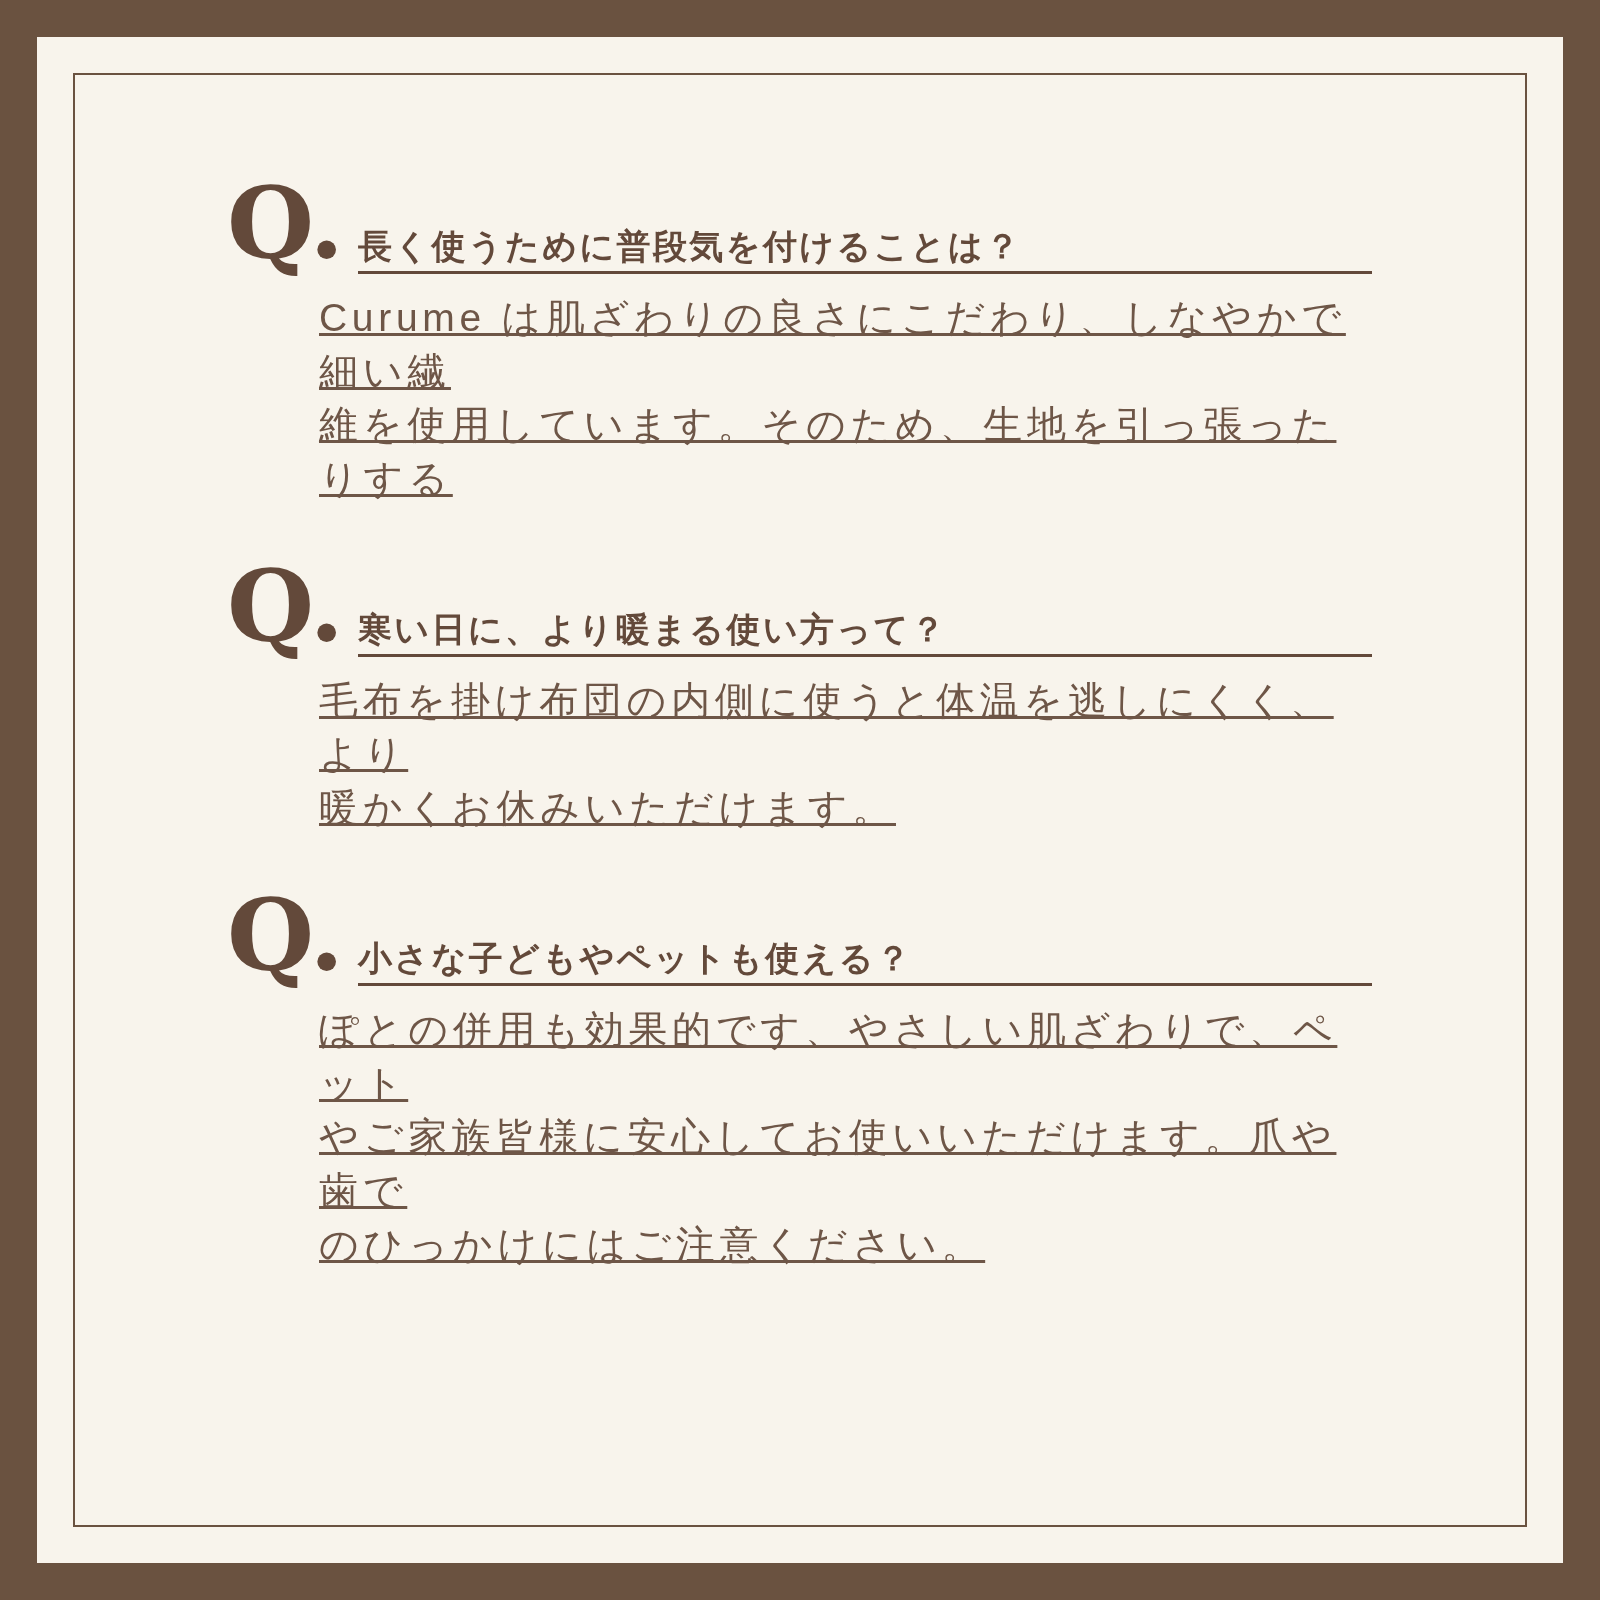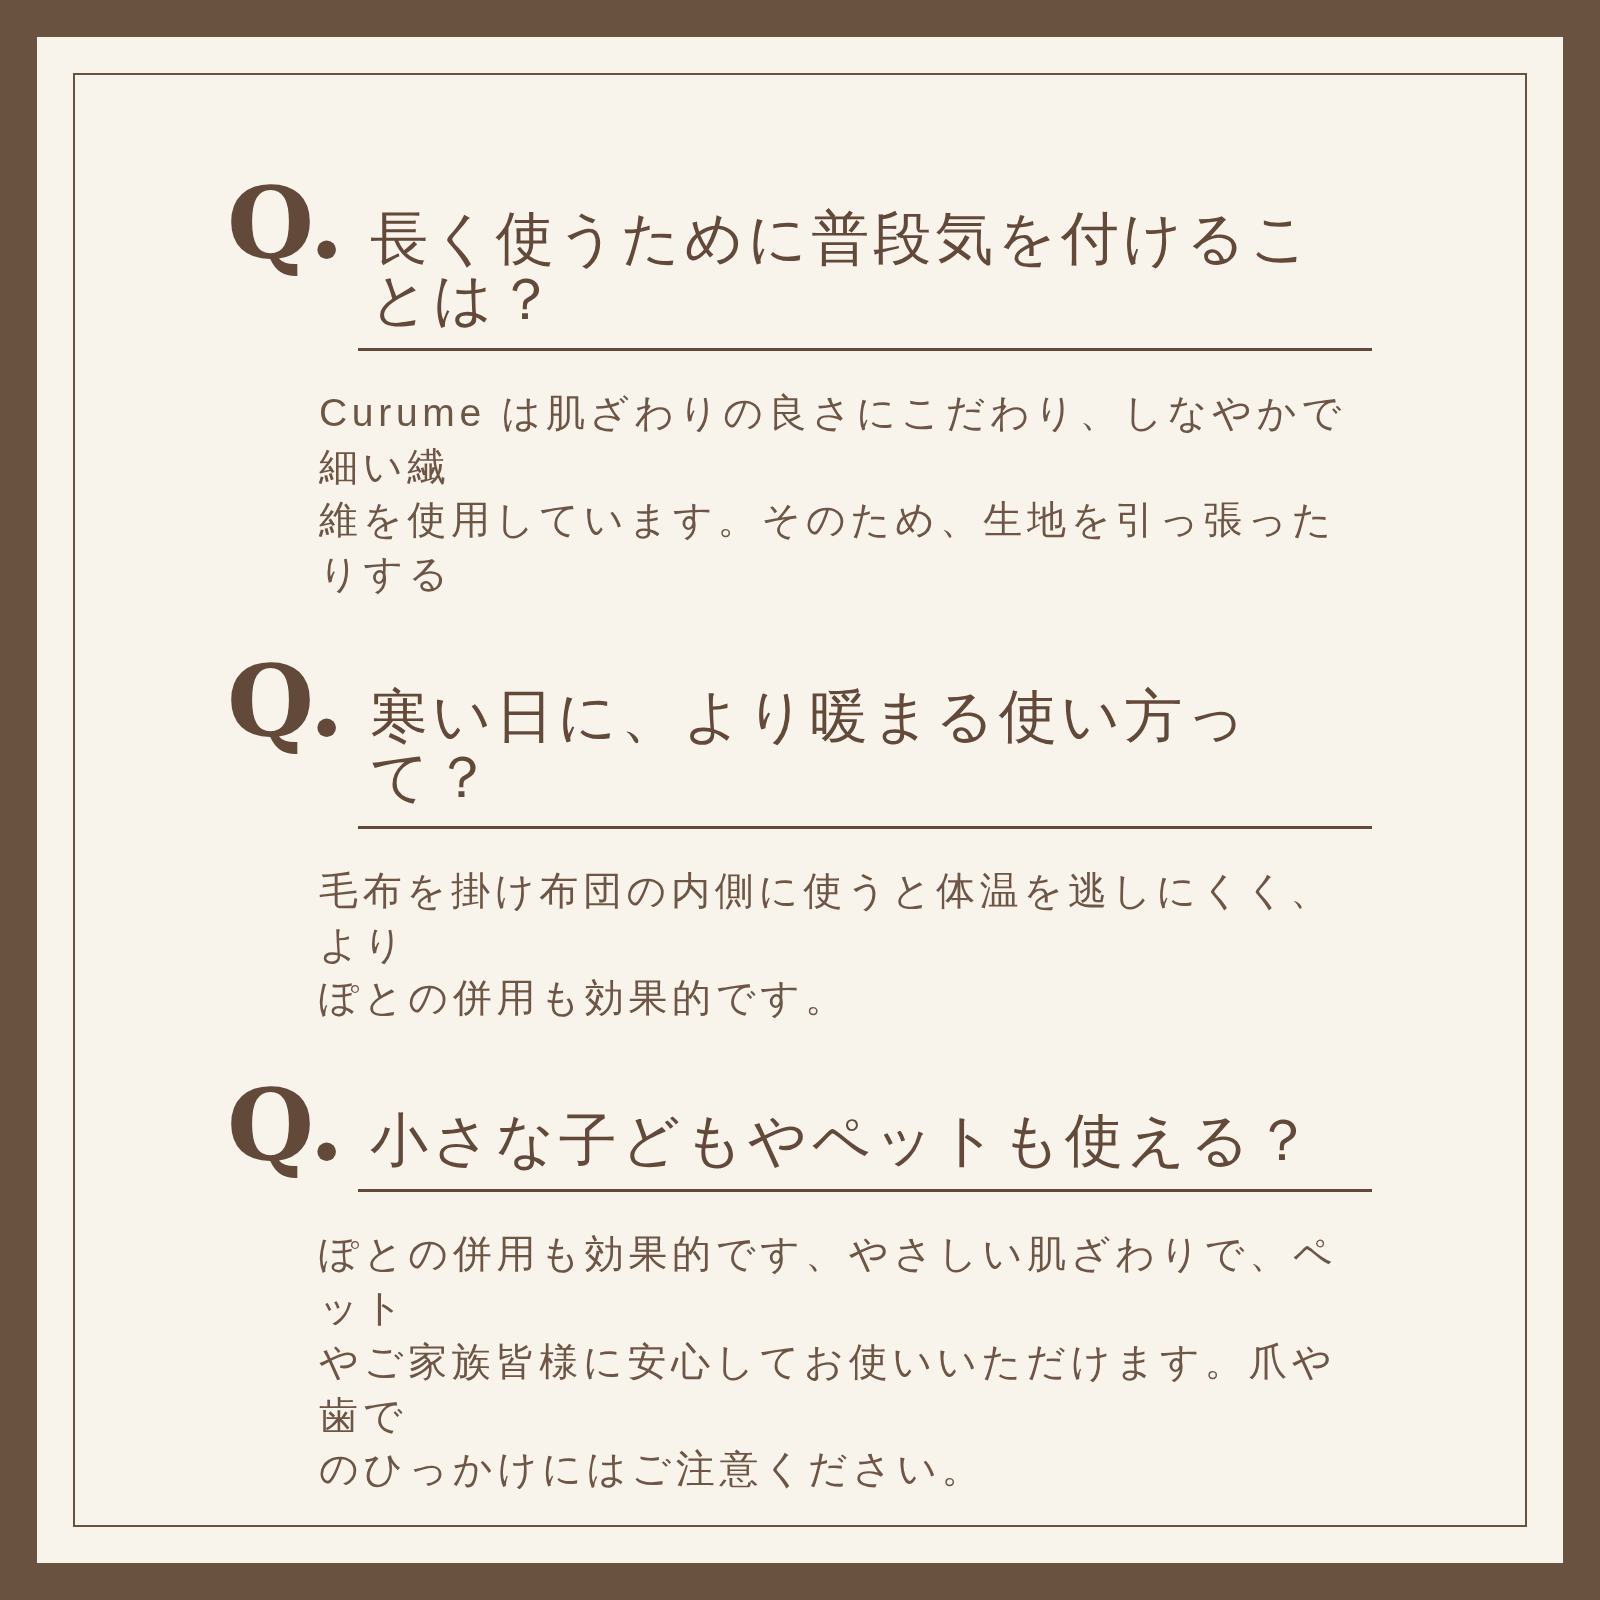--- a/index.html
+++ b/index.html
@@ -50,33 +50,34 @@
     color: var(--accent-dark, #63493A);
     flex: 0 0 auto;
   }
   .q-title-wrap {
     flex: 1 1 auto;
     margin-left: 14px;
     padding-bottom: 6px;
     border-bottom: 3px solid var(--accent-dark, #63493A);
   }
   .q-title {
-    margin: 12px;
-    font-size: 58px;
-    font-weight: 400;
+    margin: 0;
+    font-size: 34px;
+    font-weight: 700;
     line-height: 1.05;
     letter-spacing: 0.07em;
     color: var(--accent-dark, #63493A);
   }
   .answer {
-    margin: 35px 0 0 92px;
+    margin: 17px 0 0 92px;
     font-size: 39px;
     line-height: 1.38;
     letter-spacing: 0.12em;
     color: var(--body-brown, #6E5647);
+    text-decoration: underline;
   }
   .answer-line { display: block; }
 </style>
 </head>
 <body>
 
 <div class="page">
   <div class="panel">
     <div class="rule-box"></div>
 
@@ -97,21 +98,21 @@
 
       <section class="faq-block">
         <div class="q-row">
           <span class="q-mark">Q.</span>
           <div class="q-title-wrap">
             <h2 class="q-title">寒い日に、より暖まる使い方って？</h2>
           </div>
         </div>
         <p class="answer">
           <span class="answer-line">毛布を掛け布団の内側に使うと体温を逃しにくく、より</span>
-          <span class="answer-line">ぽとの併用も効果的です。</span>
+          <span class="answer-line">暖かくお休みいただけます。</span>
         </p>
       </section>
 
       <section class="faq-block">
         <div class="q-row">
           <span class="q-mark">Q.</span>
           <div class="q-title-wrap">
             <h2 class="q-title">小さな子どもやペットも使える？</h2>
           </div>
         </div>

